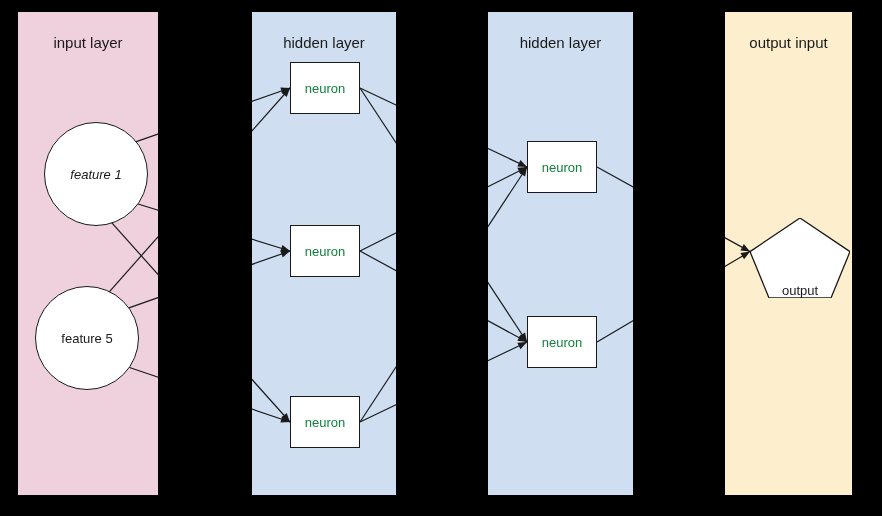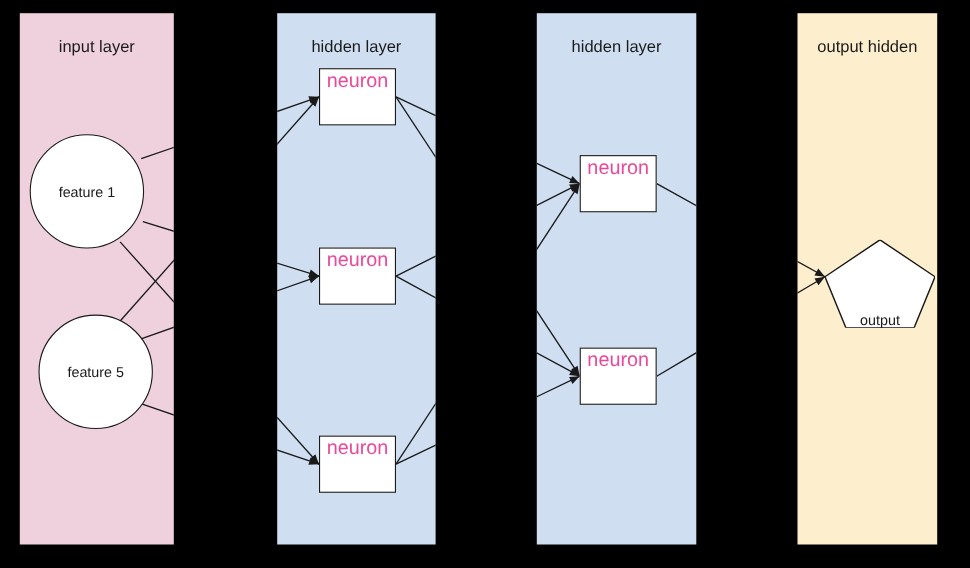--- a/index.html
+++ b/index.html
@@ -47,23 +47,24 @@
     justify-content: center;
     font-size: 13px;
     color: #1a1a1a;
     box-sizing: border-box;
   }
   .node-box {
     position: absolute;
     background: #ffffff;
     border: 1.3px solid #1a1a1a;
     display: flex;
+    align-items: center;
     justify-content: center;
-    font-size: 18px;
-    color: #ec4899;
+    font-size: 13px;
+    color: #15803d;
     box-sizing: border-box;
   }
   .node-pentagon {
     position: absolute;
     display: flex;
     align-items: center;
     justify-content: center;
     font-size: 13px;
     color: #1a1a1a;
   }
@@ -87,21 +88,21 @@
       <div class="layer-panel" style="left: 18px; top: 12px; width: 140px; height: 483px; background: rgb(239, 208, 221);">
         <div class="layer-title" style="top: 22px;">input layer</div>
       </div>
       <div class="layer-panel" style="left: 252px; top: 12px; width: 144px; height: 483px; background: rgb(207, 223, 241);">
         <div class="layer-title" style="top: 22px;">hidden layer</div>
       </div>
       <div class="layer-panel" style="left: 488px; top: 12px; width: 145px; height: 483px; background: rgb(207, 223, 241);">
         <div class="layer-title" style="top: 22px;">hidden layer</div>
       </div>
       <div class="layer-panel" style="left: 725px; top: 12px; width: 127px; height: 483px; background: rgb(253, 239, 205);">
-        <div class="layer-title" style="top: 22px;">output hidden</div>
+        <div class="layer-title" style="top: 22px;">output input</div>
       </div>
     </div>
 
   <svg class="edge-svg" id="edges" viewBox="0 0 882 516">
       <defs>
         <clipPath id="panel-clip">
           <rect x="18" y="12" width="140" height="483"></rect>
           <rect x="252" y="12" width="144" height="483"></rect>
           <rect x="488" y="12" width="145" height="483"></rect>
           <rect x="725" y="12" width="127" height="483"></rect>
@@ -133,21 +134,21 @@
         <line x1="360" y1="422" x2="527" y2="342" stroke="#1a1a1a" stroke-width="1.2"></line>
         <polygon points="527,342 517.3279579485383,342.64156258833816 520.4385644374505,349.1349536339427" fill="#1a1a1a"></polygon>
         <line x1="597" y1="167" x2="750" y2="251.6" stroke="#1a1a1a" stroke-width="1.2"></line>
         <polygon points="750,251.6 743.865875830236,244.09450063820418 740.3818415585876,250.39541368267476" fill="#1a1a1a"></polygon>
         <line x1="597" y1="342" x2="750" y2="251.6" stroke="#1a1a1a" stroke-width="1.2"></line>
         <polygon points="750,251.6 740.4201705846828,253.07880640160323 744.0827486313932,259.2776387151728" fill="#1a1a1a"></polygon>
       </g>
     </svg>
 
   <div id="nodes">
-      <div class="node-circle" style="left: 27px; top: 122px; width: 104px; height: 104px;">
+      <div class="node-circle" style="left: 44px; top: 122px; width: 104px; height: 104px; font-style: italic;">
         <span>feature 1</span>
       </div>
       <div class="node-circle" style="left: 35px; top: 286px; width: 104px; height: 104px;">
         <span>feature 5</span>
       </div>
       <div class="node-box" style="left: 290px; top: 62px; width: 70px; height: 52px;">
         <span>neuron</span>
       </div>
       <div class="node-box" style="left: 290px; top: 225px; width: 70px; height: 52px;">
         <span>neuron</span>

